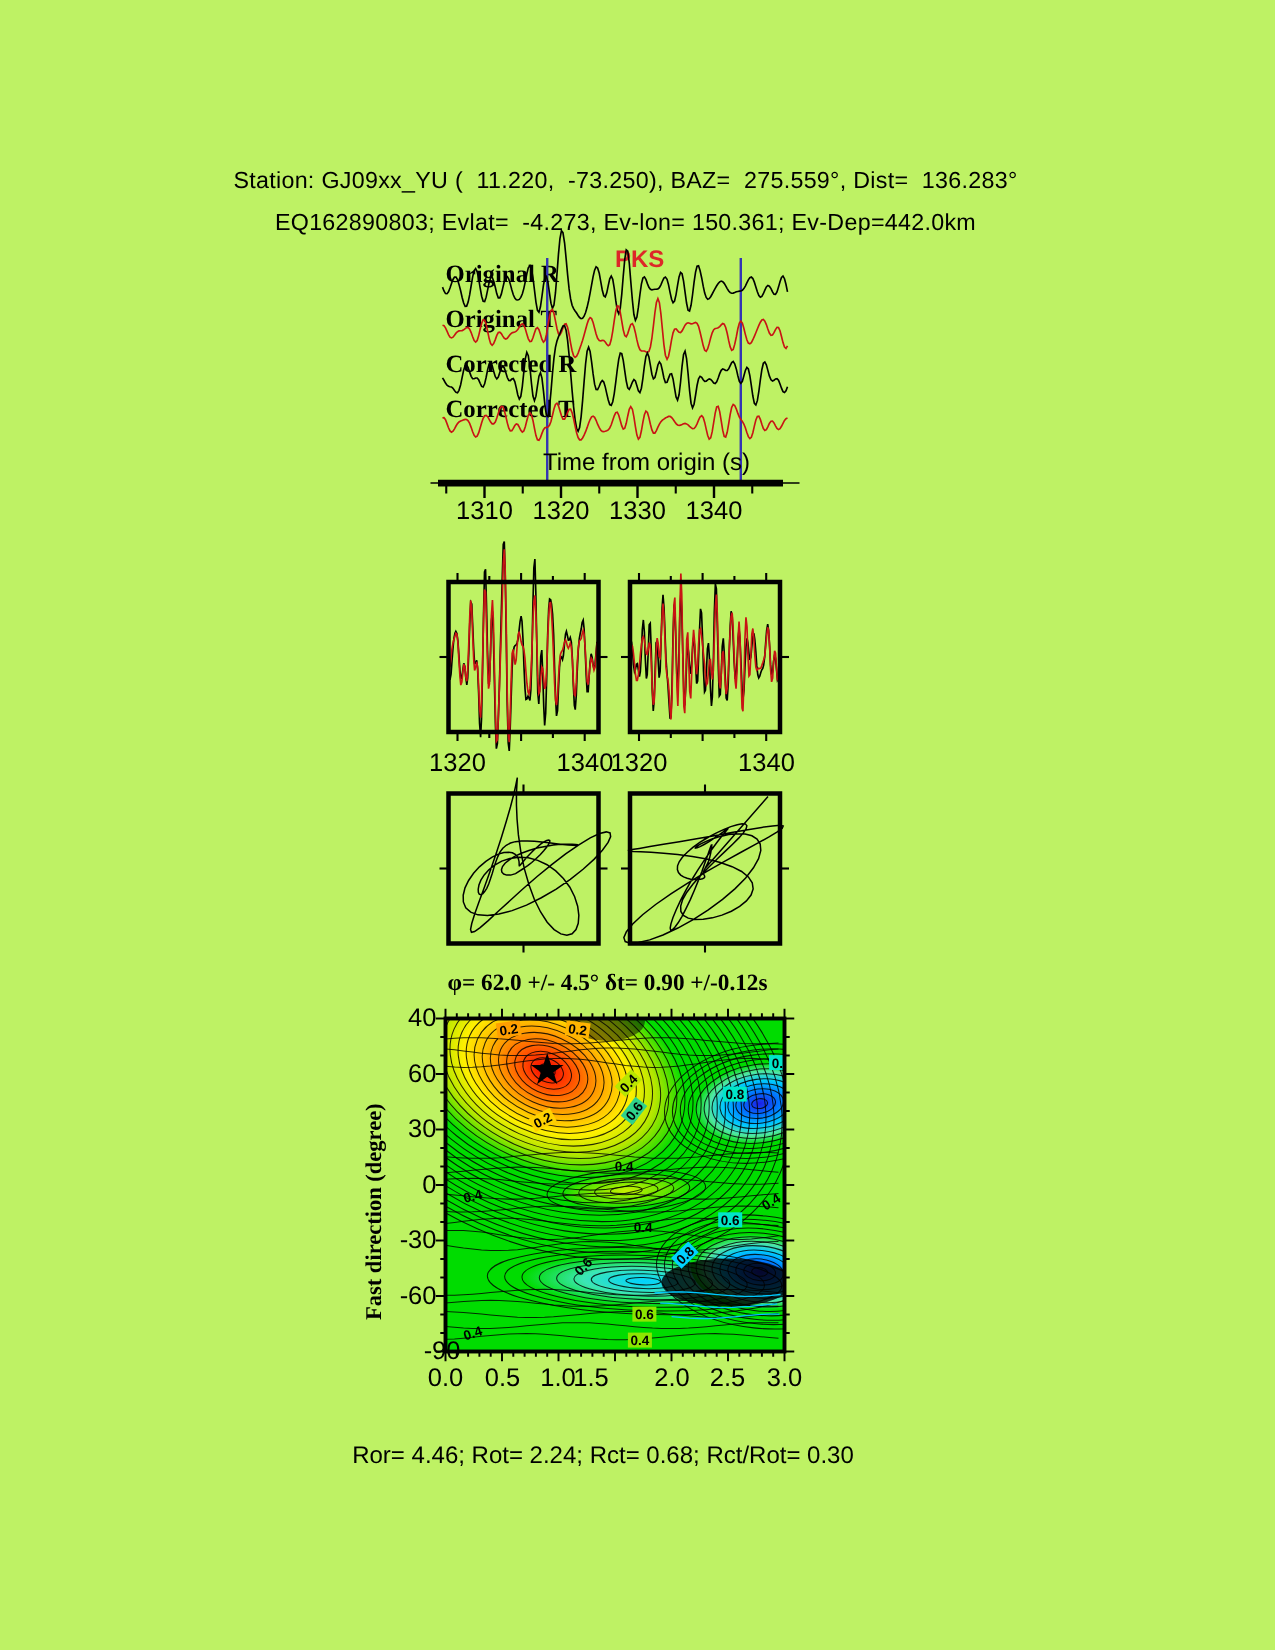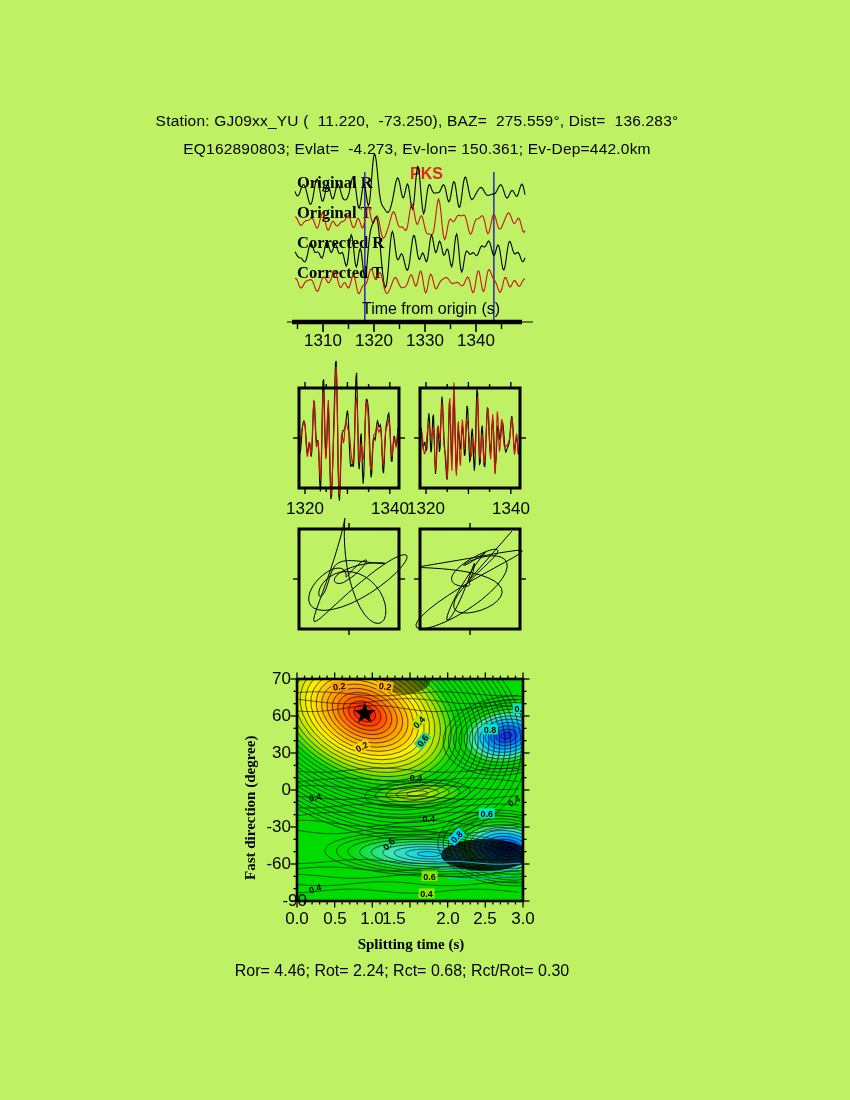--- a/index.html
+++ b/index.html
@@ -104,20 +104,21 @@
     </svg>
   <svg id="pm-right" class="abs" style="left:413px;top:522px" width="114" height="116">
       <line x1="57" y1="7" x2="57" y2="1" stroke="#000" stroke-width="1.4"></line>
       <line x1="57" y1="107" x2="57" y2="113" stroke="#000" stroke-width="1.4"></line>
       <line x1="7" y1="57" x2="1" y2="57" stroke="#000" stroke-width="1.4"></line>
       <line x1="107" y1="57" x2="113" y2="57" stroke="#000" stroke-width="1.4"></line>
       <polyline points="57.0,57.0 56.0,59.1 56.0,60.1 56.3,61.0 56.6,61.7 56.8,62.3 56.7,62.9 56.2,63.4 55.3,63.8 53.9,64.2 52.1,64.4 49.9,64.3 47.5,64.1 45.1,63.5 42.7,62.6 40.8,61.4 39.3,59.7 38.6,57.7 38.7,55.2 39.8,52.5 41.9,49.5 45.0,46.3 48.9,42.9 53.5,39.6 58.6,36.5 64.0,33.6 69.3,31.1 74.2,29.1 78.5,27.8 81.8,27.2 84.0,27.4 84.9,28.4 84.5,30.3 82.7,33.1 79.6,36.6 75.4,40.8 70.4,45.6 64.9,50.8 59.3,56.3 53.8,62.0 48.9,67.5 44.9,72.8 42.1,77.7 40.8,82.0 40.9,85.6 42.6,88.3 45.8,90.1 50.3,91.0 55.8,90.9 61.9,89.9 68.3,88.1 74.6,85.5 80.1,82.3 84.6,78.6 87.7,74.7 89.1,70.6 88.5,66.5 85.9,62.6 81.4,59.0 75.1,55.8 67.2,53.0 58.2,50.7 48.6,49.0 38.8,47.7 29.4,46.8 21.0,46.2 14.1,45.8 9.1,45.6 6.4,45.4 6.1,45.0 8.4,44.4 13.2,43.6 20.3,42.4 29.3,40.9 39.9,39.1 51.4,37.2 63.2,35.1 74.8,33.0 85.5,31.1 94.8,29.6 102.0,28.6 106.9,28.2 109.1,28.7 108.5,30.1 105.2,32.6 99.4,36.1 91.2,40.6 81.3,46.0 70.0,52.3 58.0,59.1 46.0,66.4 34.5,73.8 24.1,81.0 15.4,87.8 8.8,94.0 4.6,99.1 2.9,103.1 3.8,105.7 7.1,106.8 12.7,106.4 20.1,104.6 29.0,101.3 38.9,96.7 49.1,91.1 59.2,84.6 68.7,77.6 77.1,70.4 84.1,63.3 89.3,56.5 92.7,50.4 94.2,45.0 93.8,40.7 91.7,37.4 88.3,35.2 83.7,34.0 78.4,33.8 72.8,34.4 67.3,35.6 62.1,37.2 57.7,38.9 54.2,40.6 51.8,42.0 50.6,43.0 50.6,43.4 51.7,43.2 53.7,42.4 56.4,41.0 59.5,39.2 62.7,37.1 65.9,34.9 68.7,32.9 70.8,31.3 72.1,30.3 72.6,30.1 72.0,30.8 70.5,32.7 68.0,35.7 64.8,39.8 61.0,45.0 56.9,50.9 52.5,57.6 48.2,64.5 44.2,71.6 40.7,78.3 37.8,84.5 35.6,89.8 34.3,93.9 33.8,96.7 34.1,98.1 35.2,97.9 36.9,96.2 39.1,93.2 41.7,88.9 44.4,83.6 47.3,77.6 50.0,71.3 52.6,64.9 55.0,58.9 56.9,53.4 58.6,48.7 59.8,45.1 60.7,42.7 61.2,41.4 61.5,41.3 61.5,42.3 61.2,44.2 60.8,46.7 60.1,49.7 59.1,52.9 57.0,57.0 99.0,9.0" fill="none" stroke="#000" stroke-width="1"></polyline>
       <rect x="7" y="7" width="100" height="100" fill="none" stroke="#000" stroke-width="3"></rect>
     </svg>
 
+  <div class="abs ticklab serifb" style="left:282px;top:647px;width:246px;font-size:15.5px">φ= 62.0 +/- 4.5° δt= 0.90 +/-0.12s</div>
 
   <div class="abs serifb" style="left:242px;top:880px;transform:rotate(-90deg);transform-origin:left top;font-size:15px;white-space:nowrap">Fast direction (degree)</div>
 
   <svg id="contour-svg" class="abs" style="left:287px;top:669px" width="246" height="244">
       <defs>
         <clipPath id="plotclip">
           <rect x="10" y="10" width="226" height="222"></rect>
         </clipPath>
         <radialGradient id="grad0">
           <stop offset="0" stop-color="#f00000"></stop>
@@ -410,31 +411,30 @@
       <line x1="10" y1="195" x2="3.5" y2="195" stroke="#000" stroke-width="1.3"></line>
       <line x1="236" y1="195" x2="242.5" y2="195" stroke="#000" stroke-width="1.3"></line>
       <line x1="10" y1="207.33333333333334" x2="6.5" y2="207.33333333333334" stroke="#000" stroke-width="1.3"></line>
       <line x1="236" y1="207.33333333333334" x2="239.5" y2="207.33333333333334" stroke="#000" stroke-width="1.3"></line>
       <line x1="10" y1="219.66666666666666" x2="6.5" y2="219.66666666666666" stroke="#000" stroke-width="1.3"></line>
       <line x1="236" y1="219.66666666666666" x2="239.5" y2="219.66666666666666" stroke="#000" stroke-width="1.3"></line>
       <line x1="10" y1="232" x2="3.5" y2="232" stroke="#000" stroke-width="1.3"></line>
       <line x1="236" y1="232" x2="242.5" y2="232" stroke="#000" stroke-width="1.3"></line>
     </svg>
 
-  <div class="abs ticklab serifb" style="left:288px;top:936px;width:246px;font-size:15px">Splitting time (s)</div>
 
   <div class="abs ticklab" style="left:0;top:962px;width:804px;font-size:16px">Ror= 4.46; Rot= 2.24; Rct= 0.68; Rct/Rot= 0.30</div>
 
 <div class="abs ticklab" style="left: 275px; top: 909px; width: 44px;">0.0</div>
     <div class="abs ticklab" style="left: 313px; top: 909px; width: 44px;">0.5</div>
     <div class="abs ticklab" style="left: 350px; top: 909px; width: 44px;">1.0</div>
     <div class="abs ticklab" style="left: 372px; top: 909px; width: 44px;">1.5</div>
     <div class="abs ticklab" style="left: 426px; top: 909px; width: 44px;">2.0</div>
     <div class="abs ticklab" style="left: 463px; top: 909px; width: 44px;">2.5</div>
     <div class="abs ticklab" style="left: 501px; top: 909px; width: 44px;">3.0</div>
-    <div class="abs ticklab" style="left: 235px; top: 669px; width: 56px; text-align: right;">70</div>
+    <div class="abs ticklab" style="left: 235px; top: 669px; width: 56px; text-align: right;">40</div>
     <div class="abs ticklab" style="left: 235px; top: 706px; width: 56px; text-align: right;">60</div>
     <div class="abs ticklab" style="left: 235px; top: 743px; width: 56px; text-align: right;">30</div>
     <div class="abs ticklab" style="left: 235px; top: 780px; width: 56px; text-align: right;">0</div>
     <div class="abs ticklab" style="left: 235px; top: 817px; width: 56px; text-align: right;">-30</div>
     <div class="abs ticklab" style="left: 235px; top: 854px; width: 56px; text-align: right;">-60</div>
     <div class="abs ticklab" style="left: 251px; top: 891px; width: 56px; text-align: right;">-90</div>
   </div>
 
 </body></html>

